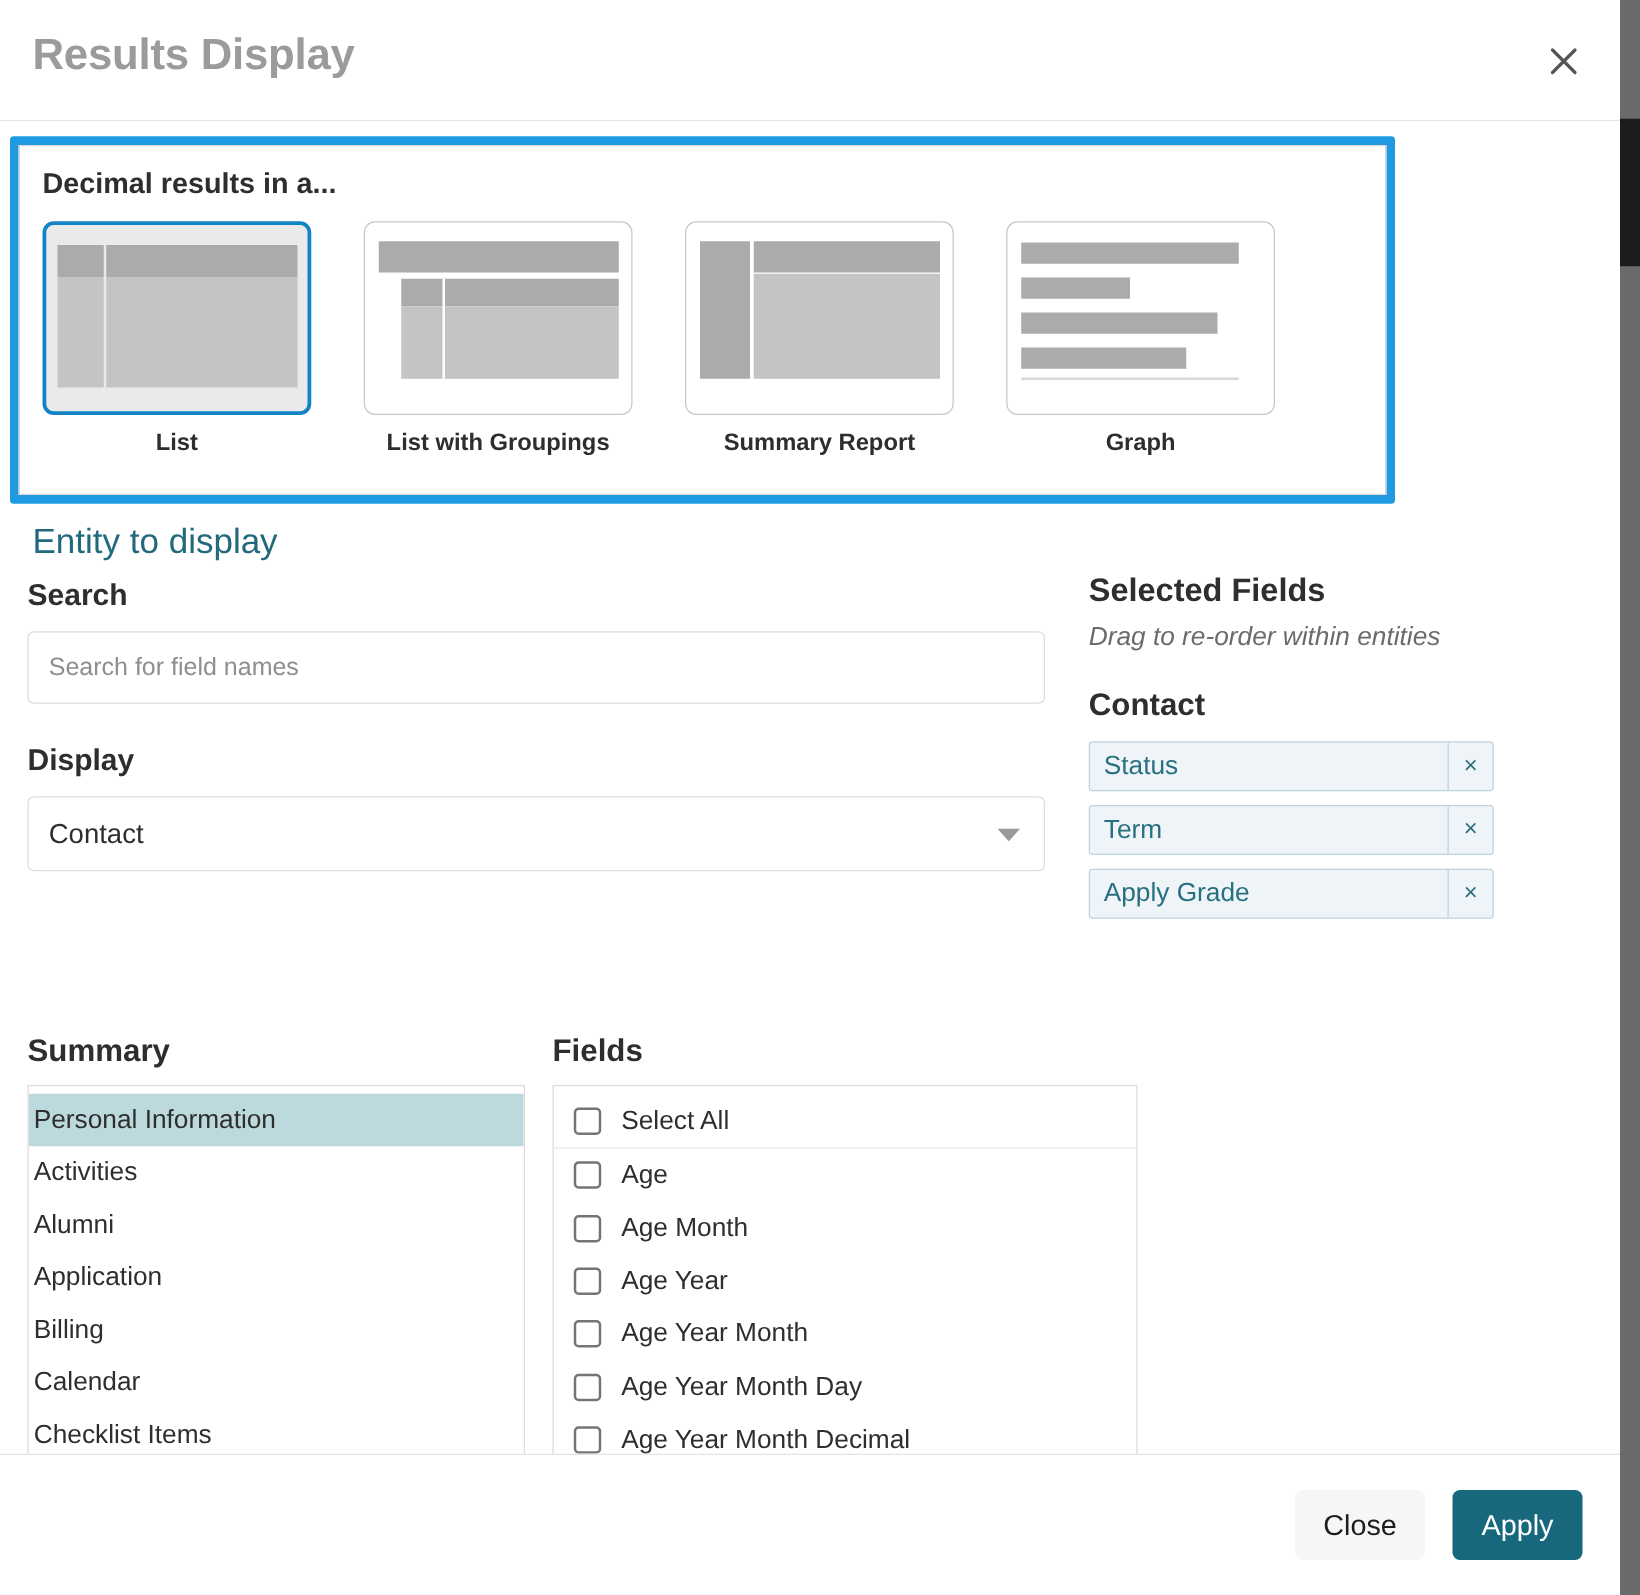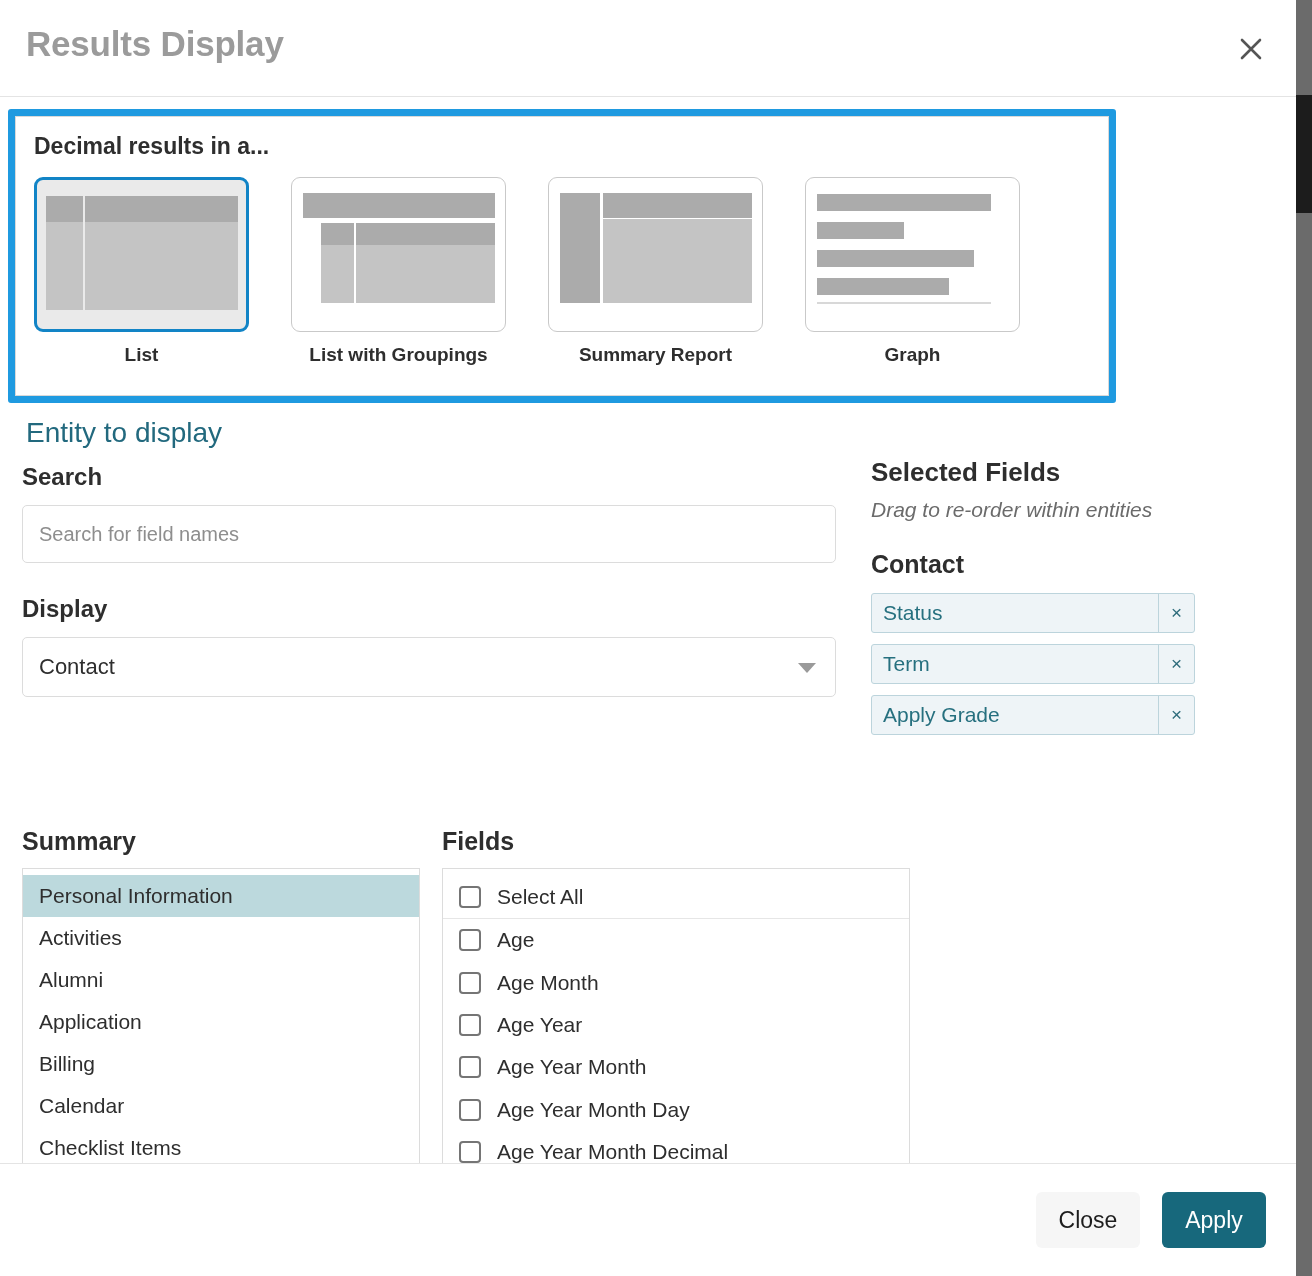--- a/index.html
+++ b/index.html
@@ -196,21 +196,21 @@
     background: #fff;
     overflow: hidden;
     position: relative;
   }
   .listbox.grouping { width: 398px; height: 368px; padding-top: 6px; }
   .listbox.fields   { width: 468px; height: 368px; padding-top: 6px; }
 
   .group-item {
     height: 42px;
     display: flex; align-items: center;
-    padding: 0 0 0 16px;
+    padding: 0 0 0 4px;
     font-size: 21px;
     color: #2e2e2e;
     cursor: pointer;
     white-space: nowrap;
   }
   .group-item.active { background: #bcd9dd; }
 
   .field-row {
     height: 42.4px;
     display: flex; align-items: center;

